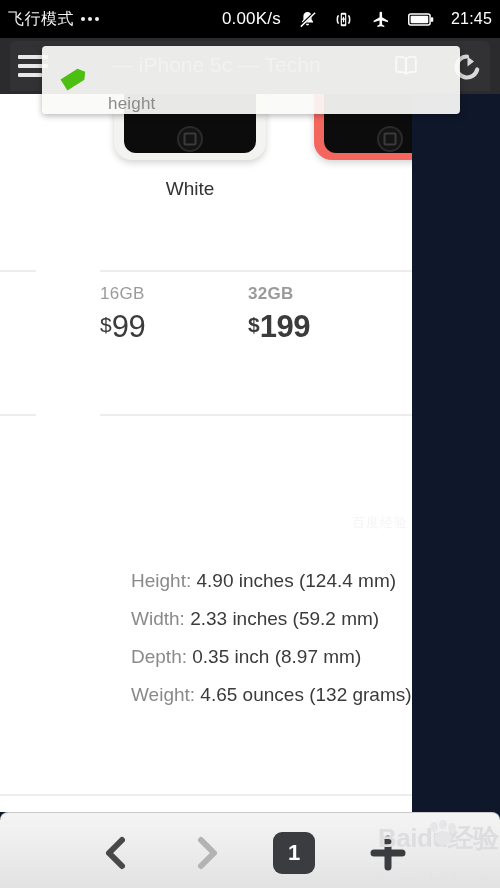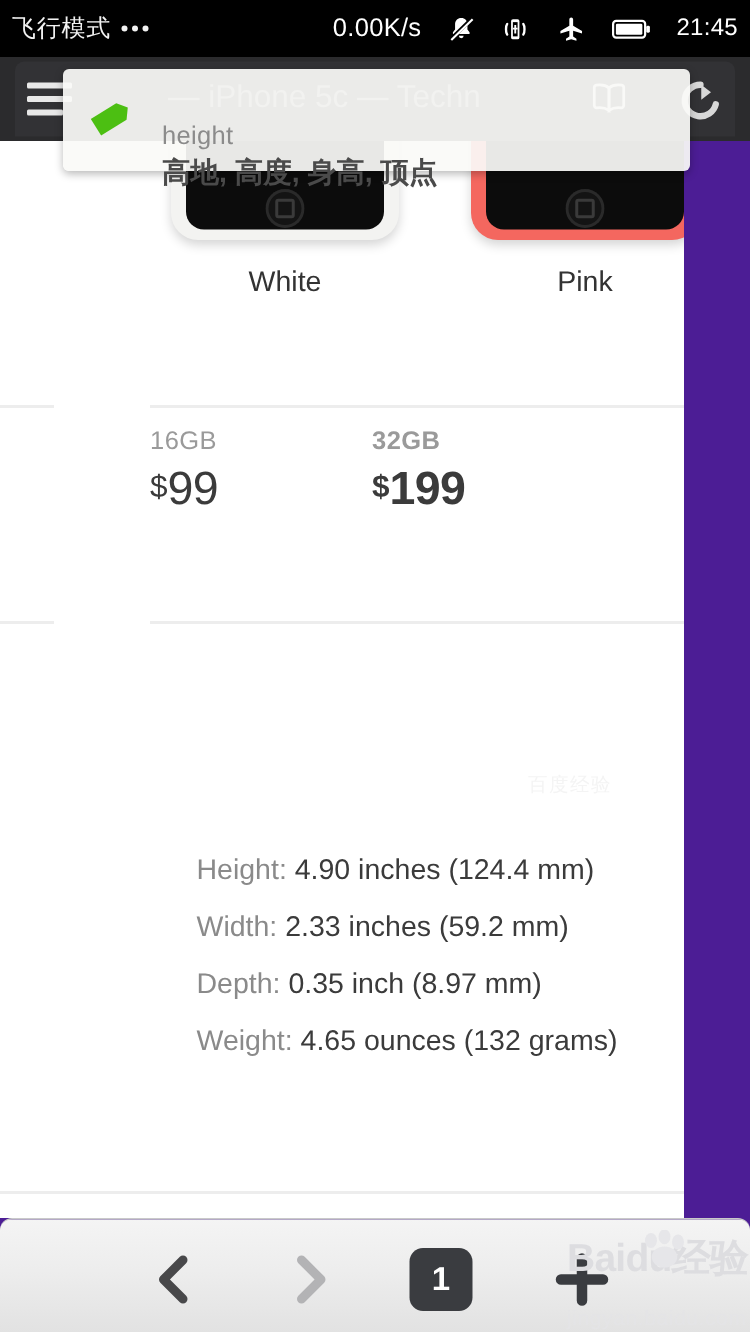--- a/index.html
+++ b/index.html
@@ -5,21 +5,21 @@
   * { box-sizing: border-box; margin: 0; padding: 0; }
   html, body {
     width: 500px; height: 888px;
     background: #ffffff;
     font-family: "Liberation Sans", "DejaVu Sans", sans-serif;
     overflow: hidden;
   }
   #screen {
     position: relative;
     width: 500px; height: 888px;
-    background: #4c1d95;
+    background: #0f172a;
     overflow: hidden;
   }
 
   
   .statusbar {
     position: absolute; top: 0; left: 0;
     width: 500px; height: 38px;
     background: #000000;
     display: flex; align-items: center;
     padding: 0 8px;
@@ -93,21 +93,21 @@
     font-size: 17px; color: #8b8b8b; line-height: 22px; letter-spacing: .2px; margin-top: 48px;
   }
   .popup-trans {
     font-size: 19px; color: #4a4a4a; font-weight: bold; line-height: 26px;
     margin-top: 1px;
   }
 
   
   .content {
     position: absolute; top: 94px; left: 0;
-    width: 456px; height: 718px;
+    width: 412px; height: 718px;
     background: #ffffff;
     overflow: hidden;
   }
 
   
   .products {
     position: absolute; top: 0; left: 0; width: 500px; height: 126px;
   }
   .phone {
     position: absolute; top: -66px;
@@ -298,41 +298,39 @@
   <div class="popup">
     <div class="popup-tag">
       <svg width="34" height="34" viewBox="0 0 34 34">
         <g transform="rotate(-32 17 17)">
           <path d="M4 10.5h20l5 6.5-5 6.5H4z" fill="#4cbf12"></path>
         </g>
       </svg>
     </div>
     <div class="popup-text">
       <div class="popup-word">height</div>
-      <div class="popup-trans">高地, 高度, 身高, 顶点</div>
     </div>
   </div>
 
   <div class="content">
 
     <div class="products">
       <div class="phone white">
         <div class="body"></div>
         <div class="screen"></div>
         <div class="home"></div>
       </div>
       <div class="phone pink">
         <div class="body"></div>
         <div class="screen"></div>
         <div class="home"></div>
       </div>
       <div class="phone-purple"></div>
 
       <div class="phone-label white">White</div>
-      <div class="phone-label pink">Pink</div>
     </div>
 
     <div class="divider" style="left:0;top:176px;width:36px;"></div>
     <div class="divider" style="left:100px;top:176px;width:400px;"></div>
 
     <div class="prices">
       <div class="price-col c1">
         <div class="price-cap">16GB</div>
         <div class="price-val"><span class="cur">$</span><span>99</span></div>
       </div>

